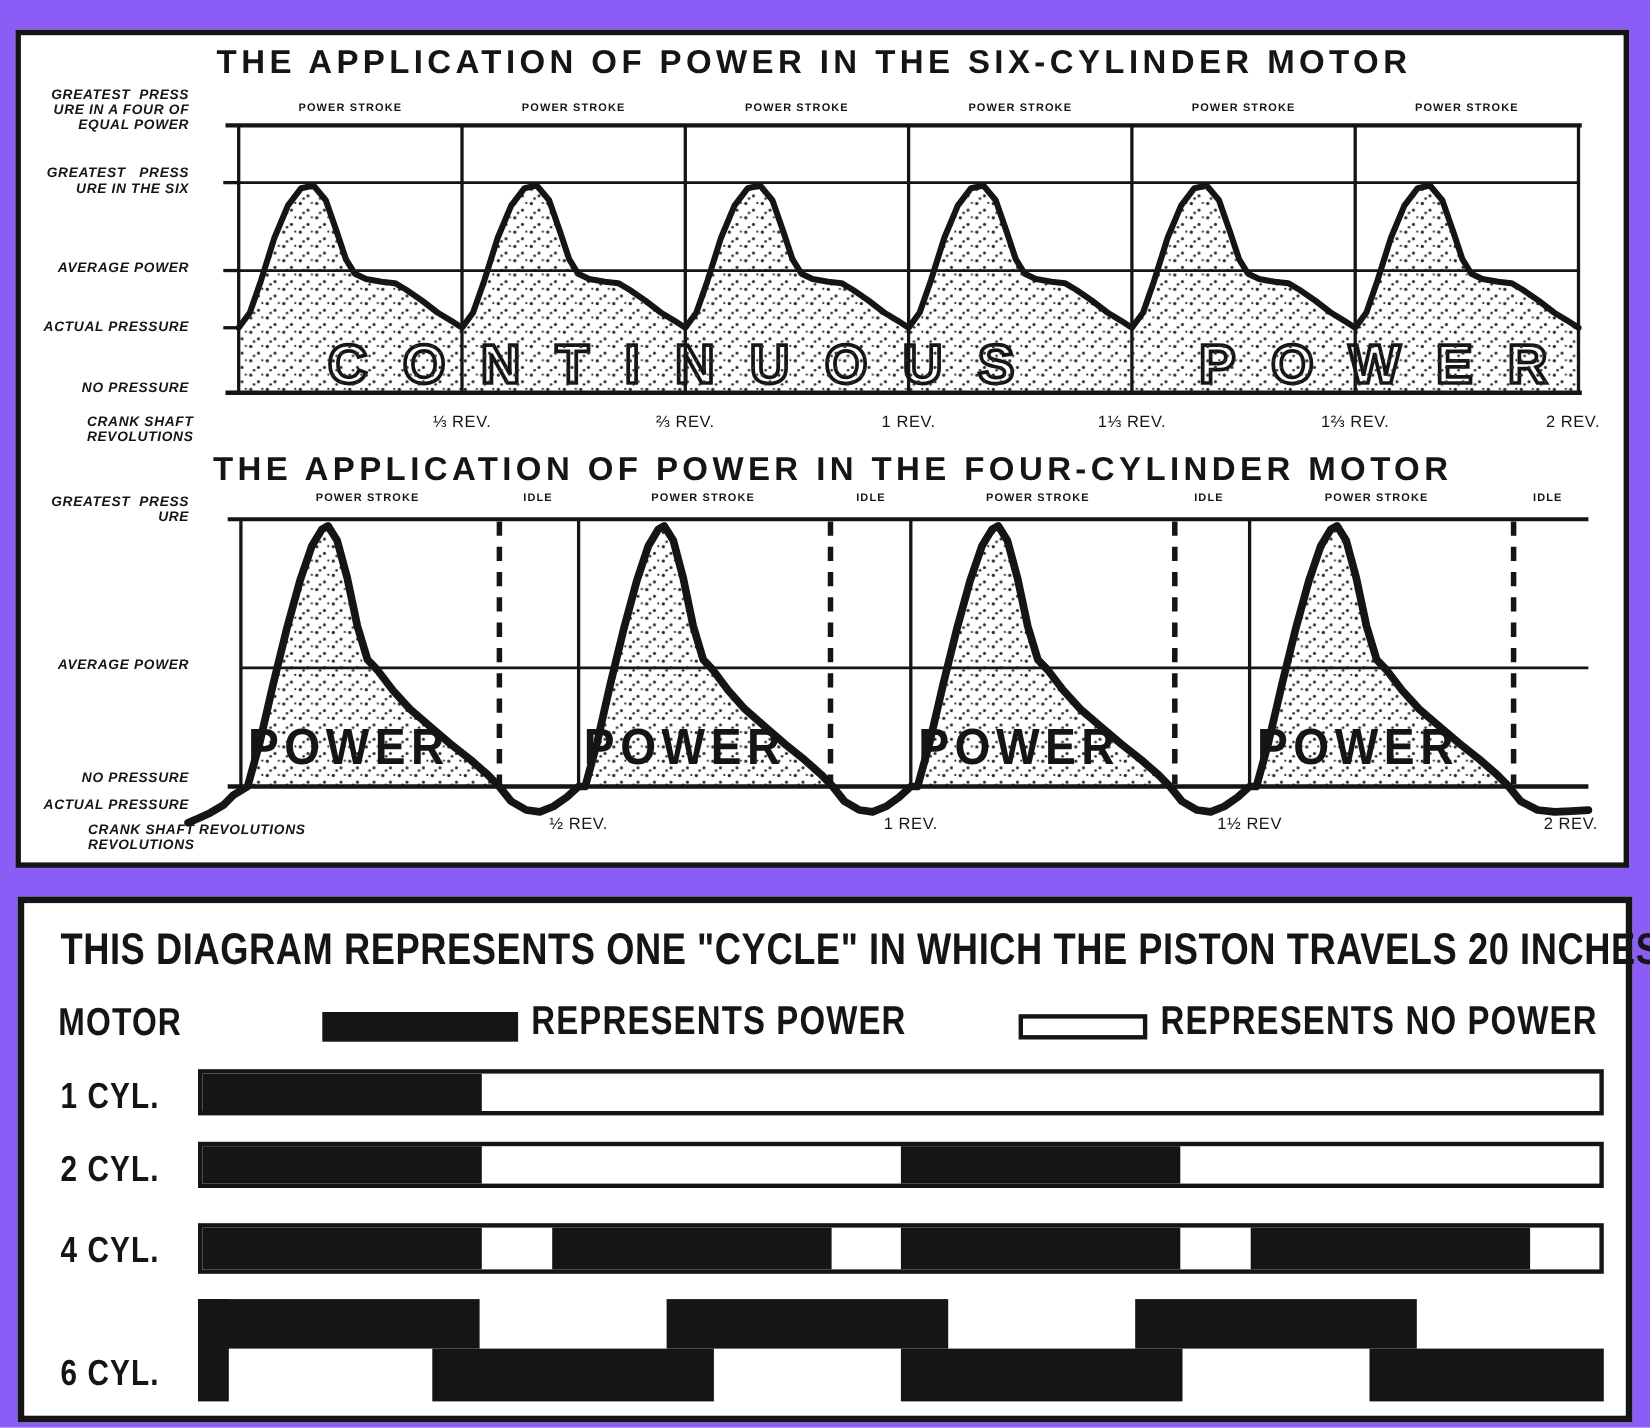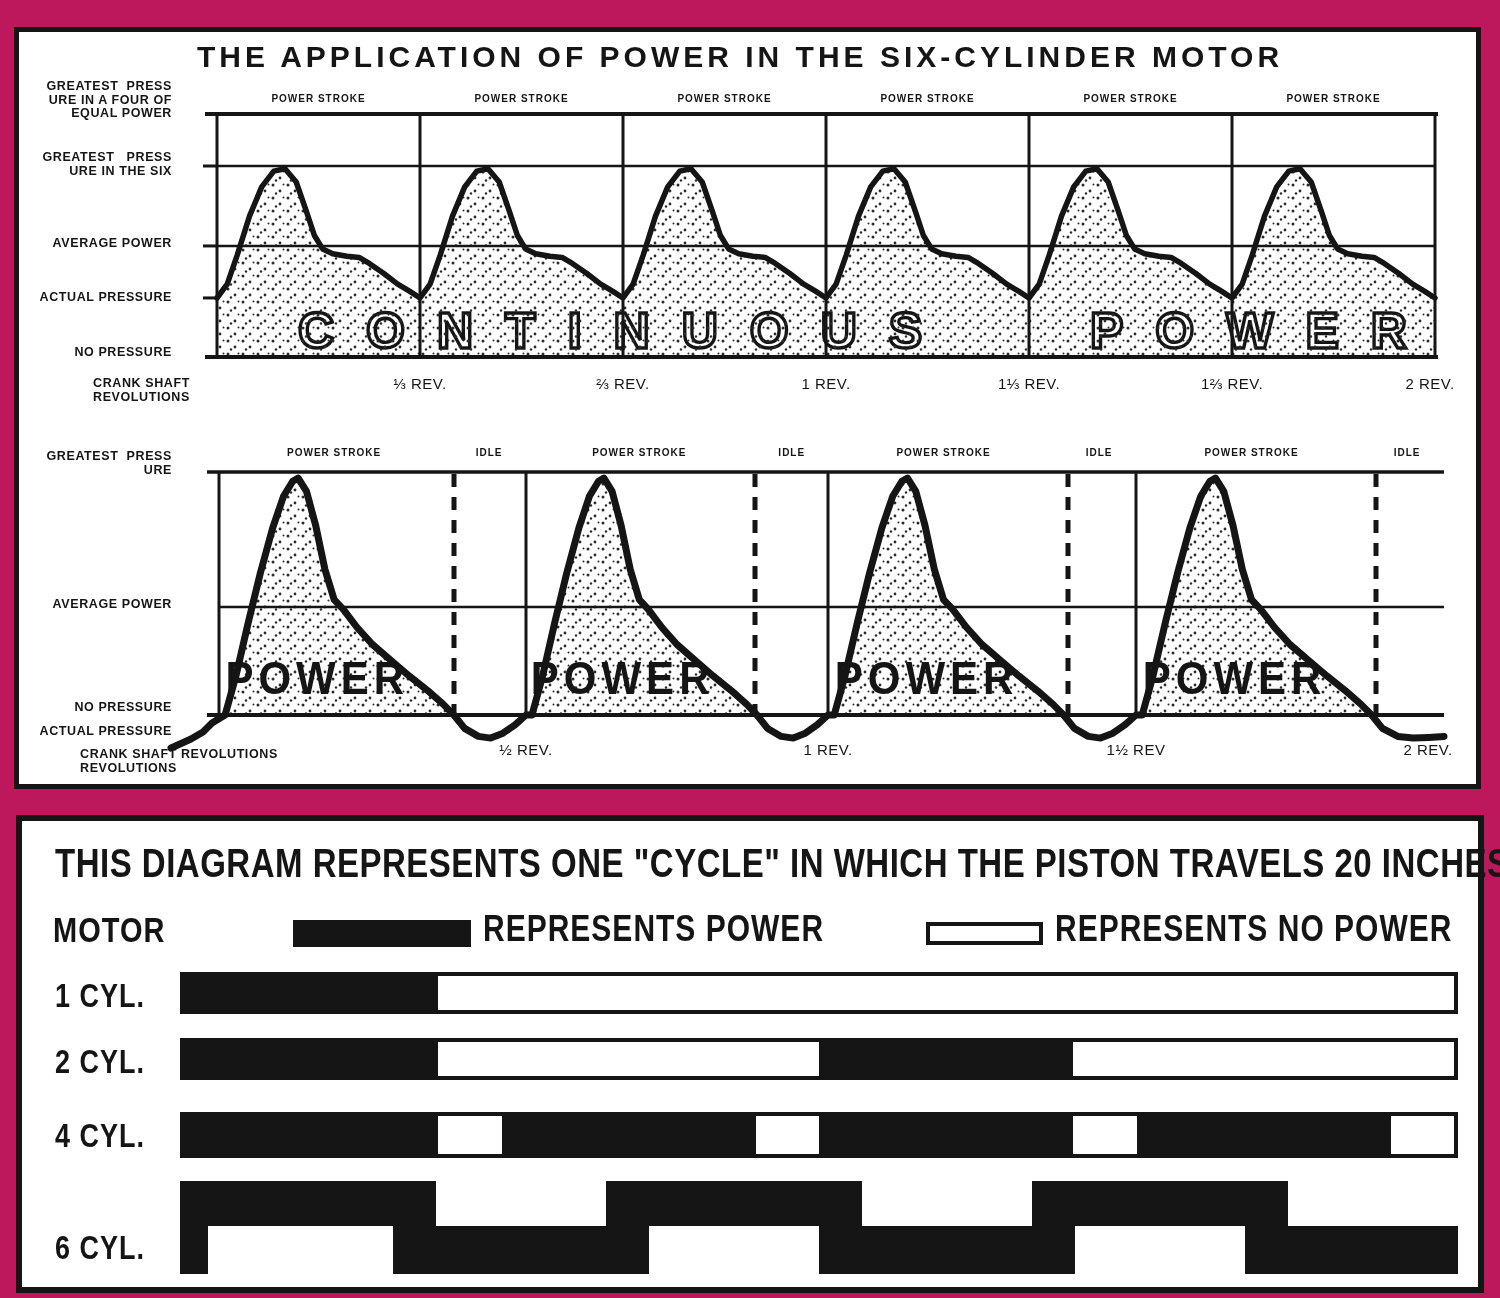--- a/index.html
+++ b/index.html
@@ -1,23 +1,23 @@
 <!DOCTYPE html>
 <html><head>
 <meta charset="utf-8">
 <style>
   html,body{margin:0;padding:0;background:#fff;}
-  .canvas{position:relative;width:1500px;height:1298px;background:#be185d;
+  .canvas{position:relative;width:1500px;height:1298px;background:#8b5cf6;
     font-family:"Liberation Sans",sans-serif;color:#151515;overflow:hidden;}
   .panel{position:absolute;box-sizing:border-box;border:5px solid #151515;background:#fff;}
   #panel1{left:14px;top:27px;width:1467px;height:762px;}
   #panel2{left:16px;top:815px;width:1468px;height:478px;border-width:6px;}
   .abs{position:absolute;}
   .title{position:absolute;font-weight:bold;font-size:30px;letter-spacing:4px;white-space:nowrap;transform:translateX(-50%);}
-  .sm{font-size:12.5px;font-weight:bold;letter-spacing:0.6px;line-height:13.5px;white-space:pre;}
+  .sm{font-size:12.5px;font-weight:bold;letter-spacing:0.6px;line-height:13.5px;white-space:pre;font-style:italic;}
   .xlab{font-size:15px;font-weight:normal;letter-spacing:0.5px;white-space:nowrap;transform:translateX(-50%);}
   .toplab{font-size:10px;font-weight:bold;letter-spacing:1px;white-space:nowrap;transform:translateX(-50%);}
   .hollow{position:absolute;font-weight:bold;font-size:50px;letter-spacing:32px;word-spacing:90px;white-space:nowrap;color:#151515;}
   @supports (-webkit-text-stroke: 2px black){
     .hollow{color:rgba(255,255,255,0);-webkit-text-stroke:3.4px #151515;}
   }
   .powerword{position:absolute;font-weight:bold;font-size:42px;letter-spacing:5px;white-space:nowrap;transform:translateX(-50%) scaleY(1.1);}
   .cond{position:absolute;font-weight:bold;transform:scaleY(1.22);transform-origin:left top;white-space:nowrap;letter-spacing:1px;}
   .rowlabel{font-size:27px;}
   .legendtext{font-size:30px;}
@@ -31,20 +31,21 @@
 </head>
 <body>
 
 <div class="canvas">
 
   <div class="panel" id="panel1"></div>
   <div class="panel" id="panel2"></div>
 
   <div class="title" style="left:740px;top:40px;">THE APPLICATION OF POWER IN THE SIX-CYLINDER MOTOR</div>
 
+  <div class="title" style="left:757px;top:410px;">THE APPLICATION OF POWER IN THE FOUR-CYLINDER MOTOR</div>
 
   <div class="hollow" style="left:298px;top:302px;">CONTINUOUS POWER</div>
 
   <svg id="overlay" width="1500" height="1298" viewBox="0 0 1500 1298">
     <defs>
       <pattern id="stip" width="15" height="13" patternUnits="userSpaceOnUse">
         <circle cx="3" cy="3" r="1.5" fill="#2b2b2b"></circle>
         <circle cx="10" cy="9" r="1.4" fill="#2b2b2b"></circle>
         <circle cx="13.5" cy="2.5" r="1.0" fill="#2b2b2b"></circle>
         <circle cx="6" cy="11.5" r="1.2" fill="#2b2b2b"></circle>
@@ -95,21 +96,21 @@
       <div class="xlab" style="position: absolute; left: 1232px; top: 375px;">1⅔ REV.</div>
       <div class="xlab" style="position: absolute; left: 1430px; top: 375px;">2 REV.</div>
       <div class="sm" style="position: absolute; top: 80px; right: 1328px; text-align: right;">GREATEST  PRESS
 URE IN A FOUR OF
 EQUAL POWER</div>
       <div class="sm" style="position: absolute; top: 151px; right: 1328px; text-align: right;">GREATEST   PRESS
 URE IN THE SIX</div>
       <div class="sm" style="position: absolute; top: 237px; right: 1328px; text-align: right;">AVERAGE POWER</div>
       <div class="sm" style="position: absolute; top: 291px; right: 1328px; text-align: right;">ACTUAL PRESSURE</div>
       <div class="sm" style="position: absolute; top: 346px; right: 1328px; text-align: right;">NO PRESSURE</div>
-      <div class="sm" style="position: absolute; top: 377px; left: 93px; text-align: center;">CRANK SHAFT
+      <div class="sm" style="position: absolute; top: 377px; left: 79px; text-align: center;">CRANK SHAFT
 REVOLUTIONS</div>
       <div class="toplab" style="position: absolute; left: 334.125px; top: 447px;">POWER STROKE</div>
       <div class="toplab" style="position: absolute; left: 489.16px; top: 447px;">IDLE</div>
       <div class="toplab" style="position: absolute; left: 639.25px; top: 447px;">POWER STROKE</div>
       <div class="toplab" style="position: absolute; left: 791.76px; top: 447px;">IDLE</div>
       <div class="toplab" style="position: absolute; left: 943.5px; top: 447px;">POWER STROKE</div>
       <div class="toplab" style="position: absolute; left: 1099.04px; top: 447px;">IDLE</div>
       <div class="toplab" style="position: absolute; left: 1251.5px; top: 447px;">POWER STROKE</div>
       <div class="toplab" style="position: absolute; left: 1407.04px; top: 447px;">IDLE</div>
       <div class="xlab" style="position: absolute; left: 526px; top: 741px; text-align: right;">½ REV.</div>

